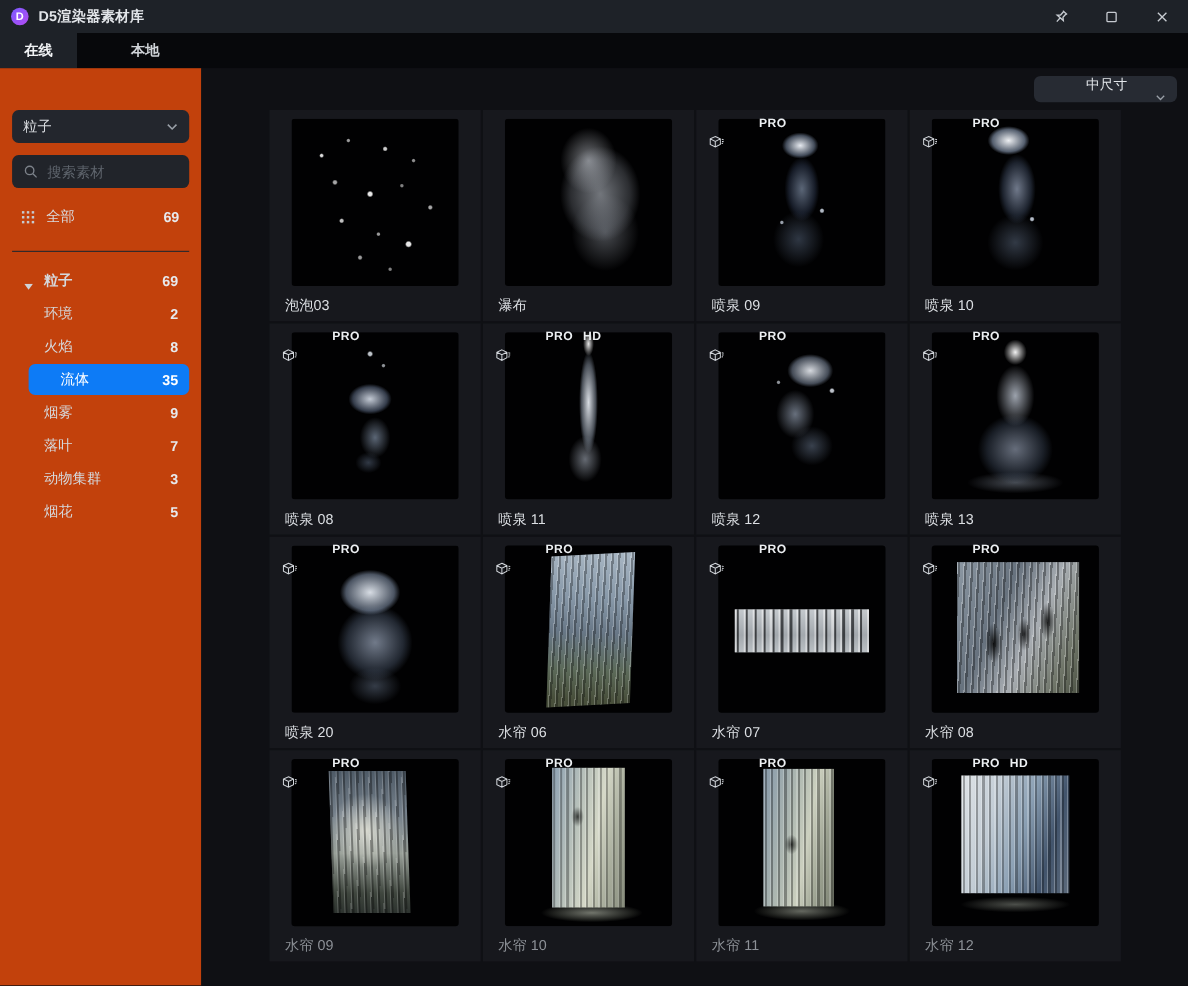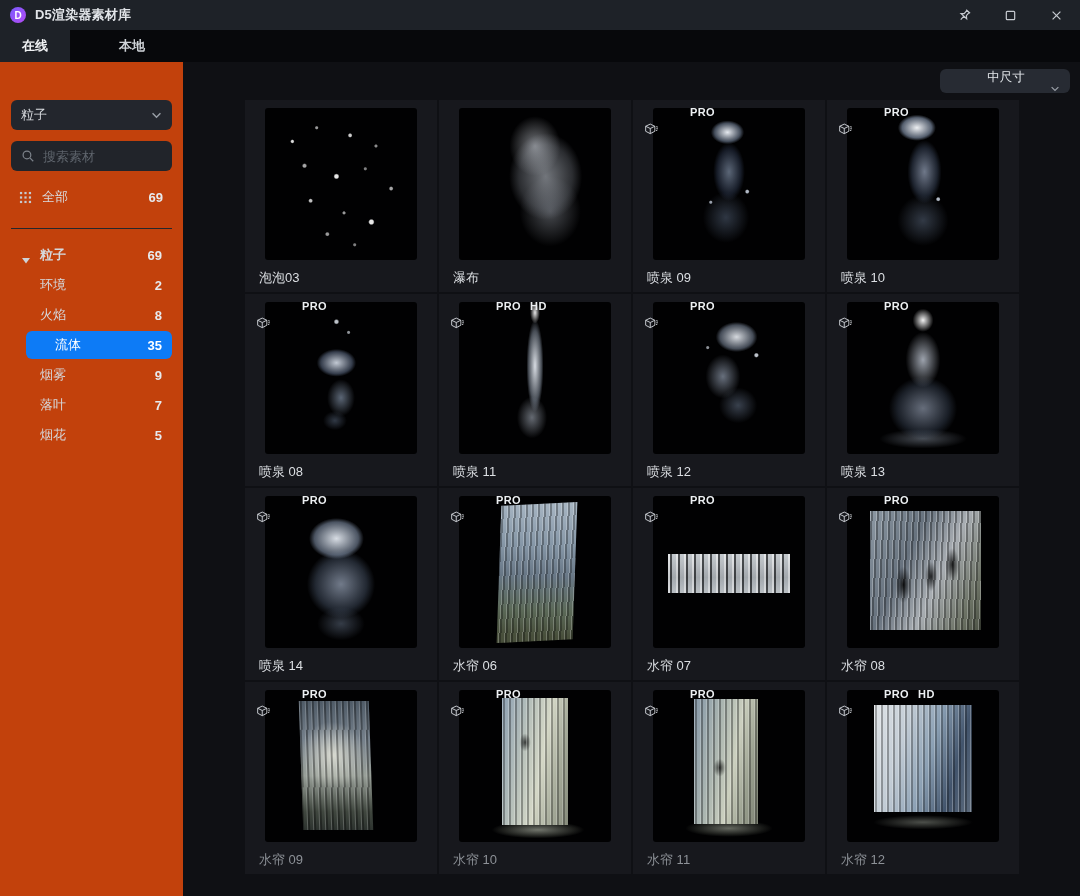--- a/index.html
+++ b/index.html
@@ -279,20 +279,25 @@
     <span class="t-label">烟雾</span>
     <span class="count">9</span>
   </div>
 
   <div class="tree-item">
 
     <span class="t-label">落叶</span>
     <span class="count">7</span>
   </div>
 
+  <div class="tree-item">
+
+    <span class="t-label">动物集群</span>
+    <span class="count">3</span>
+  </div>
 
   <div class="tree-item">
 
     <span class="t-label">烟花</span>
     <span class="count">5</span>
   </div>
 </div>
     </aside>
 
     <section class="content">
@@ -410,21 +415,21 @@
     <div class="thumb" data-kind="burst"></div>
     <div class="badges">
               <span class="badge">PRO</span>
             </div>
     <span class="cube-icon">
       <svg width="15" height="15" viewBox="0 0 18 16">
                 <path d="M7.5 1.5l5.5 2.6v6L7.5 13 2 10.1v-6zM2 4.1l5.5 2.7 5.5-2.7M7.5 6.8V13"></path>
                 <path d="M14.6 4.6l2 .5M14.8 7l1.8.1M14.4 9.2l1.6-.3"></path>
               </svg>
     </span>
-    <div class="label">喷泉 14</div>
+    <div class="label">喷泉 20</div>
   </div>
 
   <div class="cell">
     <div class="thumb" data-kind="curtain-tall"></div>
     <div class="badges">
               <span class="badge">PRO</span>
             </div>
     <span class="cube-icon">
       <svg width="15" height="15" viewBox="0 0 18 16">
                 <path d="M7.5 1.5l5.5 2.6v6L7.5 13 2 10.1v-6zM2 4.1l5.5 2.7 5.5-2.7M7.5 6.8V13"></path>

